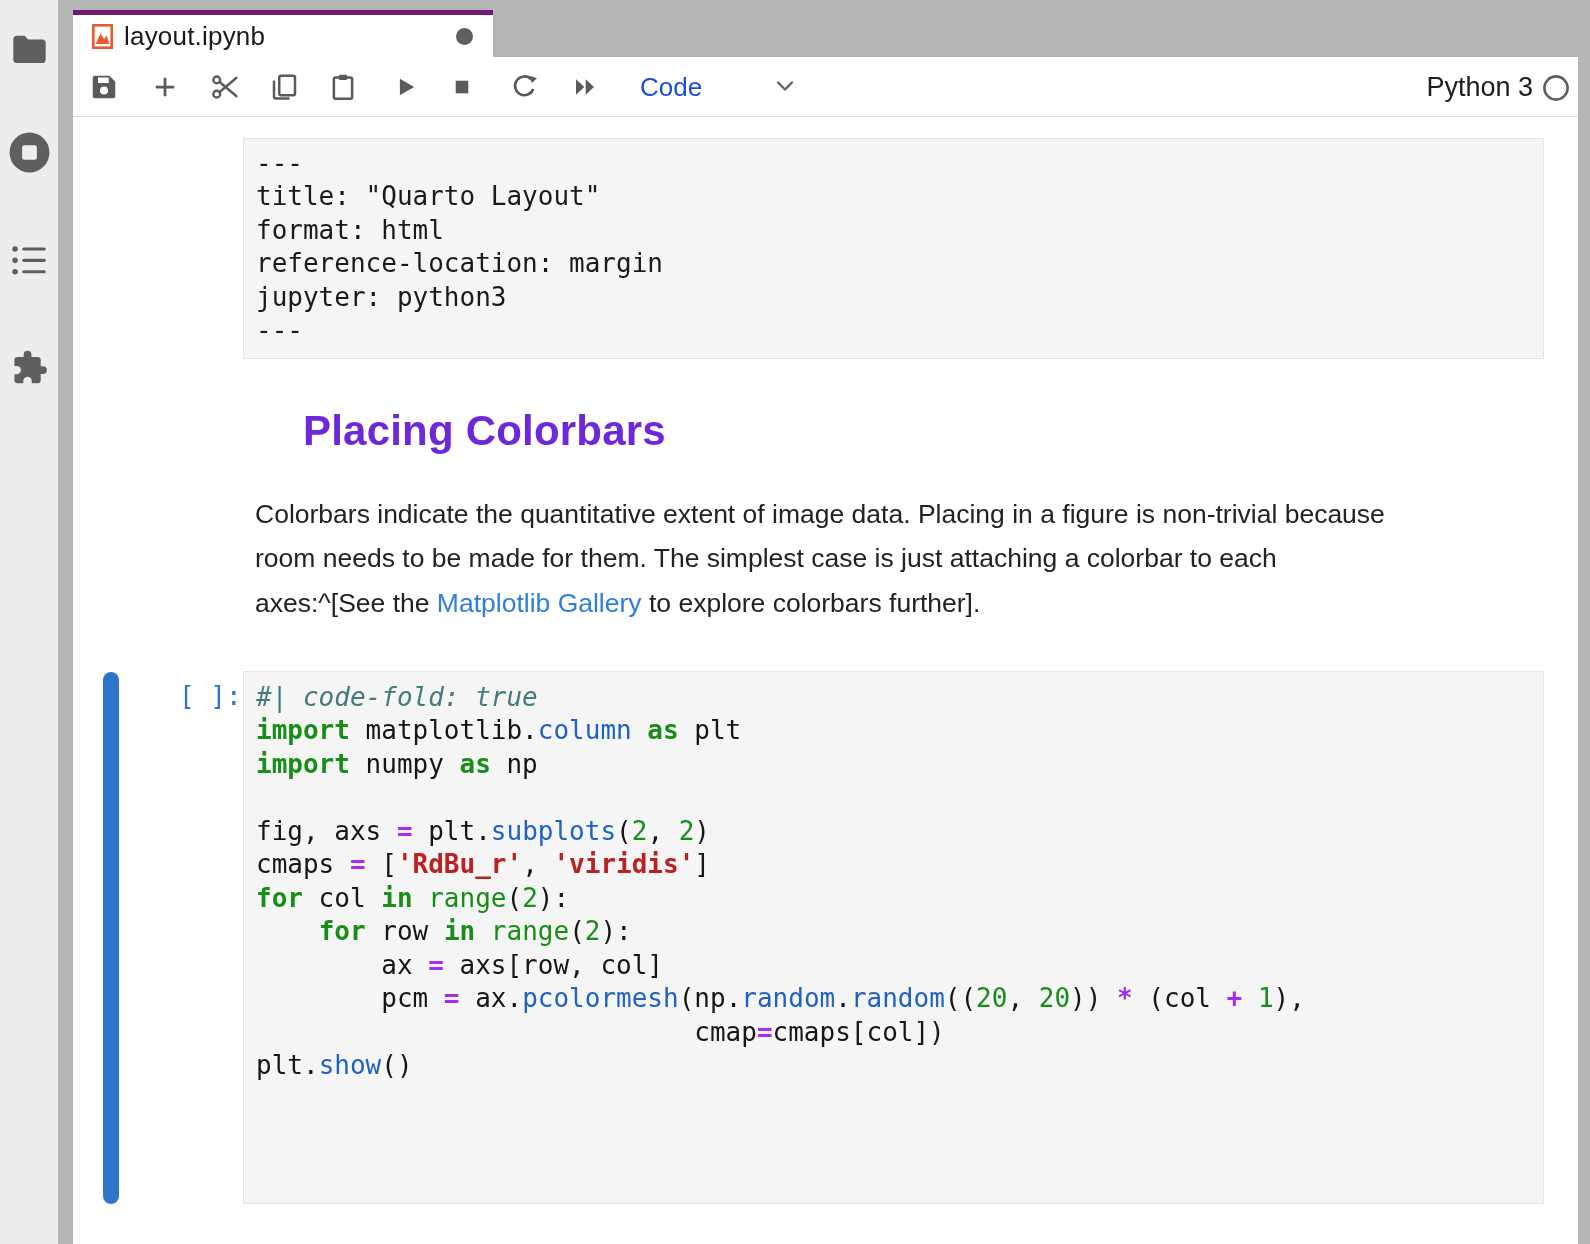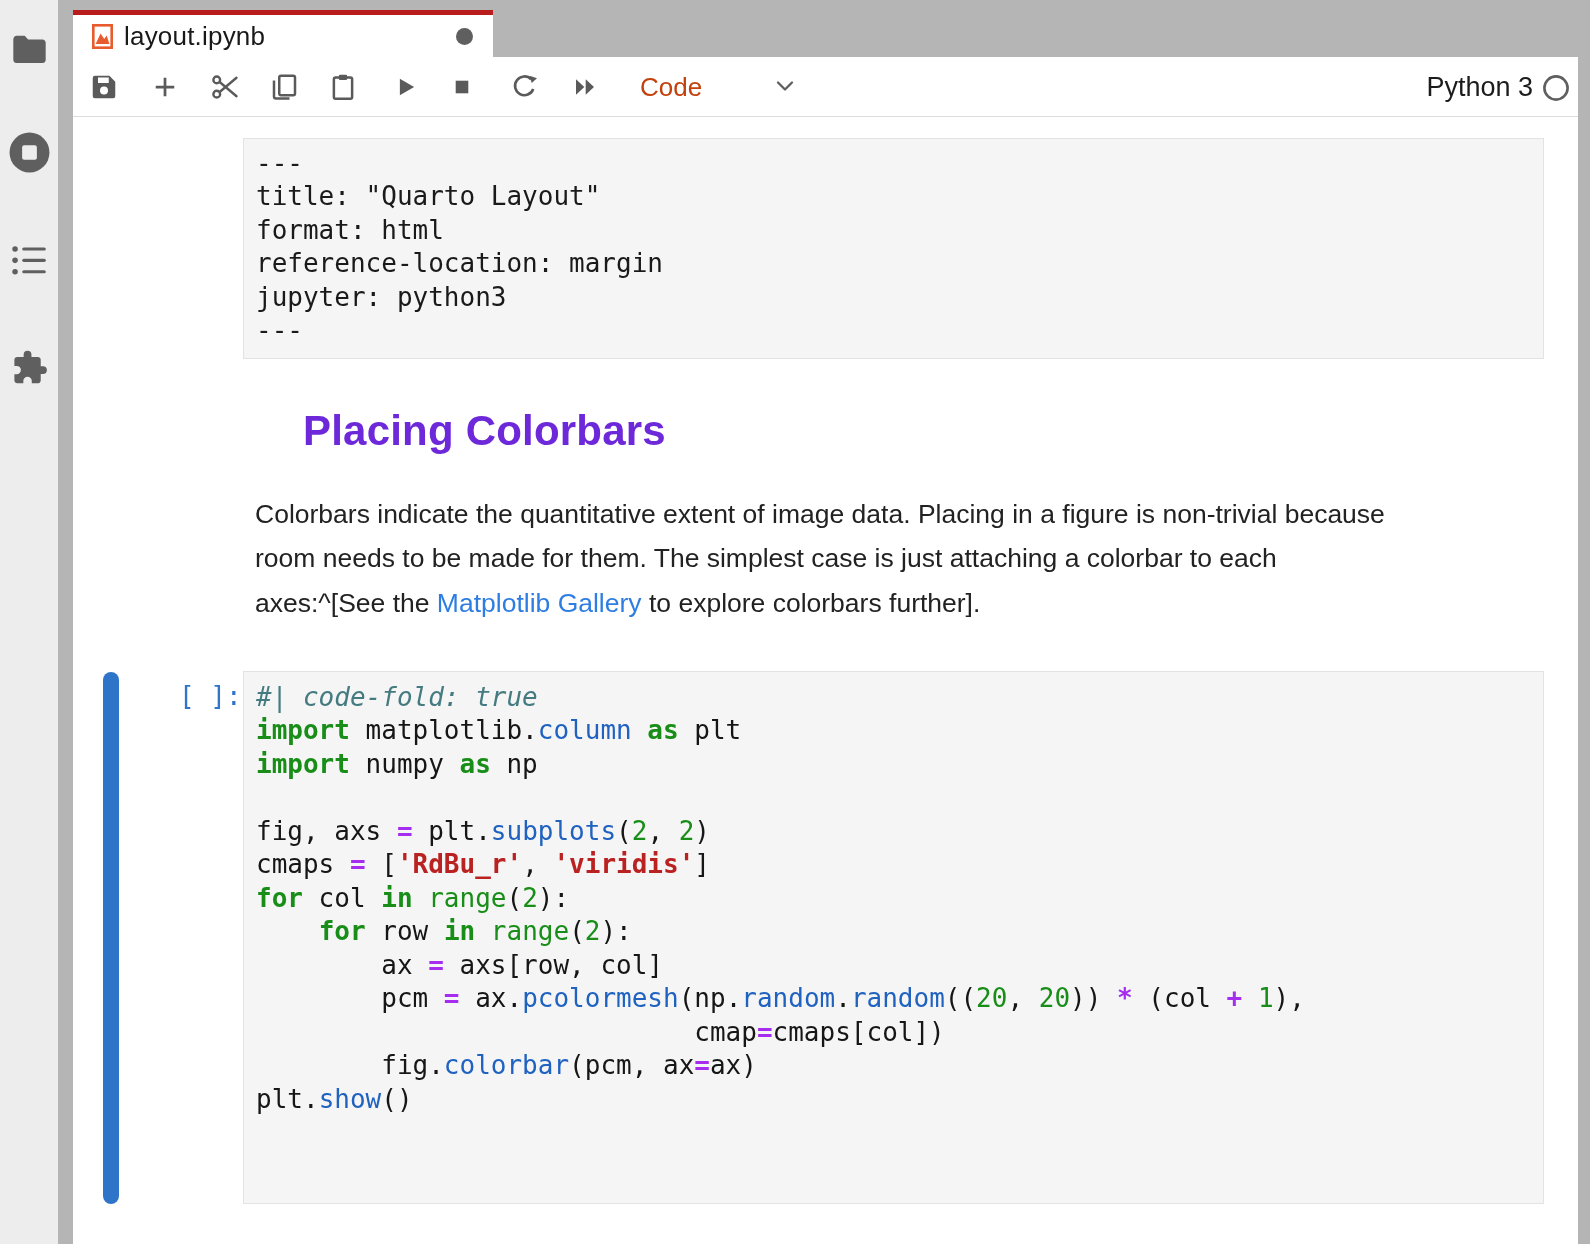--- a/index.html
+++ b/index.html
@@ -12,30 +12,30 @@
   
   .sidebar{position:absolute;left:0;top:0;width:58px;height:100%;background:#ededed;z-index:3;}
   .sidebar .sbtn{position:absolute;left:0;width:58px;display:flex;justify-content:center;cursor:pointer;}
   .sb-files{top:34px;}
   .sb-running{top:131px;}
   .sb-toc{top:244px;}
   .sb-ext{top:348px;}
   
   .tab{
     position:absolute;left:73px;top:10px;width:420px;height:47px;background:#ffffff;
-    border-top:5px solid #b91c1c;box-sizing:border-box;z-index:2;
+    border-top:5px solid #701a75;box-sizing:border-box;z-index:2;
     display:flex;align-items:center;padding-left:19px;
   }
   .tab-title{font-size:26px;color:#191919;margin-left:11px;letter-spacing:.2px;}
   .dirty-dot{position:absolute;right:20px;top:13px;width:17px;height:17px;border-radius:50%;background:#5f5f5f;}
   
   .main{position:absolute;left:73px;top:57px;width:1505px;height:1187px;background:#ffffff;z-index:1;}
   .toolbar{position:relative;height:59px;border-bottom:1.5px solid #dcdcdc;background:#fff;}
   .tbtn{position:absolute;top:15px;width:30px;height:30px;display:flex;align-items:center;justify-content:center;cursor:pointer;}
-  .celltype{position:absolute;left:567px;top:15px;font-size:26px;color:#c2410c;cursor:pointer;}
+  .celltype{position:absolute;left:567px;top:15px;font-size:26px;color:#1d4ed8;cursor:pointer;}
   .chev{position:absolute;left:700px;top:21px;cursor:pointer;}
   .kernel{position:absolute;right:8px;top:15px;display:flex;align-items:center;gap:9px;cursor:pointer;}
   .kernel-name{font-size:27px;color:#1c1c1c;margin-left:20px;}
   
   .content{position:absolute;left:0;top:60.5px;width:1505px;height:1126px;background:#fff;}
   .cellbox{
     position:absolute;left:170px;width:1301px;background:#f5f5f5;
     border:1.5px solid #e3e3e3;box-sizing:border-box;
   }
   .mono, .cm-line, .raw-line, .prompt{
@@ -228,19 +228,18 @@
           <div class="cm-line"><span class="tok-k">import</span><span class="tok-t"> matplotlib.</span><span class="tok-p">column</span><span class="tok-t"> </span><span class="tok-k">as</span><span class="tok-t"> plt</span></div>
           <div class="cm-line"><span class="tok-k">import</span><span class="tok-t"> numpy </span><span class="tok-k">as</span><span class="tok-t"> np</span></div>
           <div class="cm-line">&nbsp;</div>
           <div class="cm-line"><span class="tok-t">fig, axs </span><span class="tok-o">=</span><span class="tok-t"> plt.</span><span class="tok-p">subplots</span><span class="tok-t">(</span><span class="tok-n">2</span><span class="tok-t">, </span><span class="tok-n">2</span><span class="tok-t">)</span></div>
           <div class="cm-line"><span class="tok-t">cmaps </span><span class="tok-o">=</span><span class="tok-t"> [</span><span class="tok-s">'RdBu_r'</span><span class="tok-t">, </span><span class="tok-s">'viridis'</span><span class="tok-t">]</span></div>
           <div class="cm-line"><span class="tok-k">for</span><span class="tok-t"> col </span><span class="tok-k">in</span><span class="tok-t"> </span><span class="tok-b">range</span><span class="tok-t">(</span><span class="tok-n">2</span><span class="tok-t">):</span></div>
           <div class="cm-line"><span class="tok-t">    </span><span class="tok-k">for</span><span class="tok-t"> row </span><span class="tok-k">in</span><span class="tok-t"> </span><span class="tok-b">range</span><span class="tok-t">(</span><span class="tok-n">2</span><span class="tok-t">):</span></div>
           <div class="cm-line"><span class="tok-t">        ax </span><span class="tok-o">=</span><span class="tok-t"> axs[row, col]</span></div>
           <div class="cm-line"><span class="tok-t">        pcm </span><span class="tok-o">=</span><span class="tok-t"> ax.</span><span class="tok-p">pcolormesh</span><span class="tok-t">(np.</span><span class="tok-p">random</span><span class="tok-t">.</span><span class="tok-p">random</span><span class="tok-t">((</span><span class="tok-n">20</span><span class="tok-t">, </span><span class="tok-n">20</span><span class="tok-t">)) </span><span class="tok-o">*</span><span class="tok-t"> (col </span><span class="tok-o">+</span><span class="tok-t"> </span><span class="tok-n">1</span><span class="tok-t">),</span></div>
           <div class="cm-line"><span class="tok-t">                            cmap</span><span class="tok-o">=</span><span class="tok-t">cmaps[col])</span></div>
-          <div class="cm-line"><span class="tok-t">        fig.</span><span class="tok-p">colorbar</span><span class="tok-t">(pcm, ax</span><span class="tok-o">=</span><span class="tok-t">ax)</span></div>
           <div class="cm-line"><span class="tok-t">plt.</span><span class="tok-p">show</span><span class="tok-t">()</span></div>
         </div>
     </div>
 
   </div>
 </div>
 
 </body></html>

